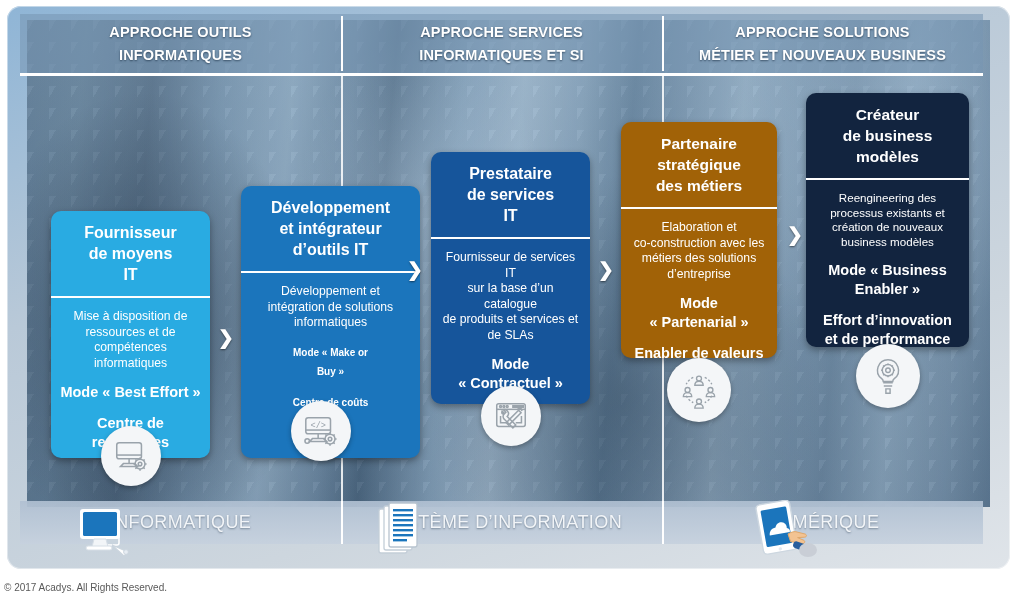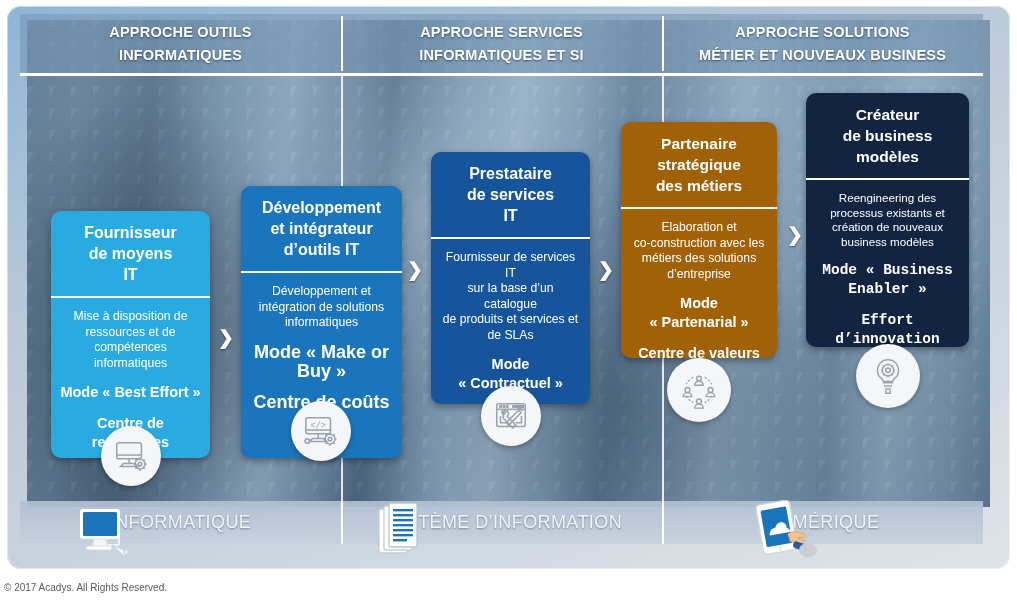--- a/index.html
+++ b/index.html
@@ -203,35 +203,35 @@
     line-height: 19px;
     white-space: pre-line;
     margin-top: 12px;
   }
 
   
   #card1 { left: 51px;  top: 211px; width: 159px; height: 247px; background: #29ABE2; }
   #card1 .title { font-size: 16px; }
   #card1 .strong { font-size: 14.5px; }
 
-  #card2 { left: 241px; top: 186px; width: 161px; height: 272px; background: #1B75BC; }
+  #card2 { left: 241px; top: 186px; width: 179px; height: 272px; background: #1B75BC; }
   #card2 .title { font-size: 16px; }
-  #card2 .strong { font-size: 18px; }
+  #card2 .strong { font-size: 10px; }
 
   #card3 { left: 431px; top: 152px; width: 159px; height: 252px; background: #16559B; }
   #card3 .title { font-size: 16px; }
   #card3 .strong { font-size: 14.5px; }
 
   #card4 { left: 621px; top: 122px; width: 156px; height: 236px; background: #a16207; }
   #card4 .title { font-size: 15.5px; }
   #card4 .strong { font-size: 14.5px; }
 
   #card5 { left: 806px; top: 93px;  width: 163px; height: 254px; background: #12243F; }
   #card5 .title { font-size: 15.5px; }
-  #card5 .strong { font-size: 14.5px; font-family: Liberation Mono, monospace; }
+  #card5 .strong { font-size: 14.5px; }
   #card5 .desc { font-size: 11.6px; line-height: 14.5px; }
 
   
   .badge {
     position: absolute;
     z-index: 9;
     border-radius: 50%;
     background: #f4f6f8;
     display: flex;
     align-items: center;
@@ -389,21 +389,21 @@
     <div class="title">Partenaire
 stratégique
 des métiers</div>
     <div class="body">
       <div class="desc">Elaboration et
 co-construction avec les
 métiers des solutions
 d’entreprise</div>
       <div class="strong">Mode
 « Partenarial »</div>
-      <div class="strong">Centre de valeurs</div>
+      <div class="strong">Enabler de valeurs</div>
     </div>
   </div>
   <div class="badge" id="badge4">
     <svg width="42" height="42" viewBox="0 0 44 44" fill="none" stroke="#9aa3ab" stroke-width="1.4">
       <circle cx="22" cy="10" r="2.6"></circle>
         <path d="M17.6 17c0-2.6 2-4.2 4.4-4.2s4.4 1.6 4.4 4.2z"></path>
       <circle cx="22" cy="34" r="2.6"></circle>
         <path d="M17.6 41c0-2.6 2-4.2 4.4-4.2s4.4 1.6 4.4 4.2z"></path>
       <circle cx="10" cy="22" r="2.6"></circle>
         <path d="M5.6 29c0-2.6 2-4.2 4.4-4.2s4.4 1.6 4.4 4.2z"></path>

